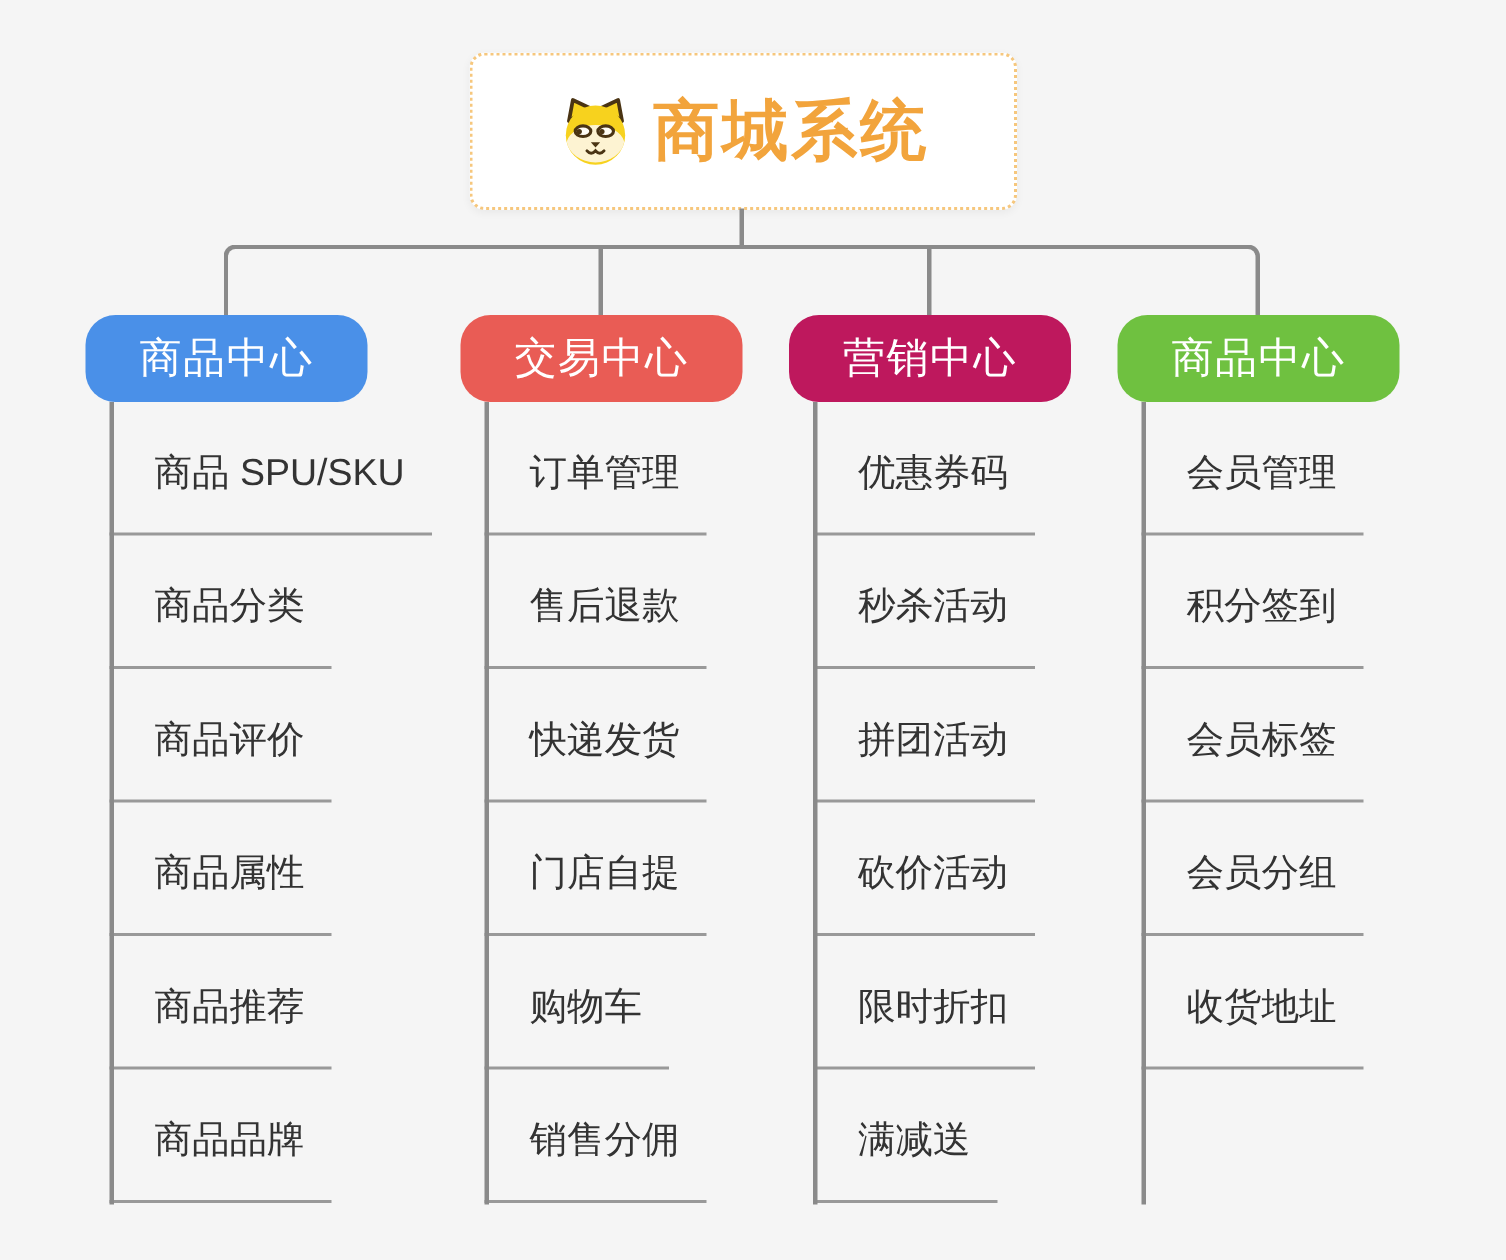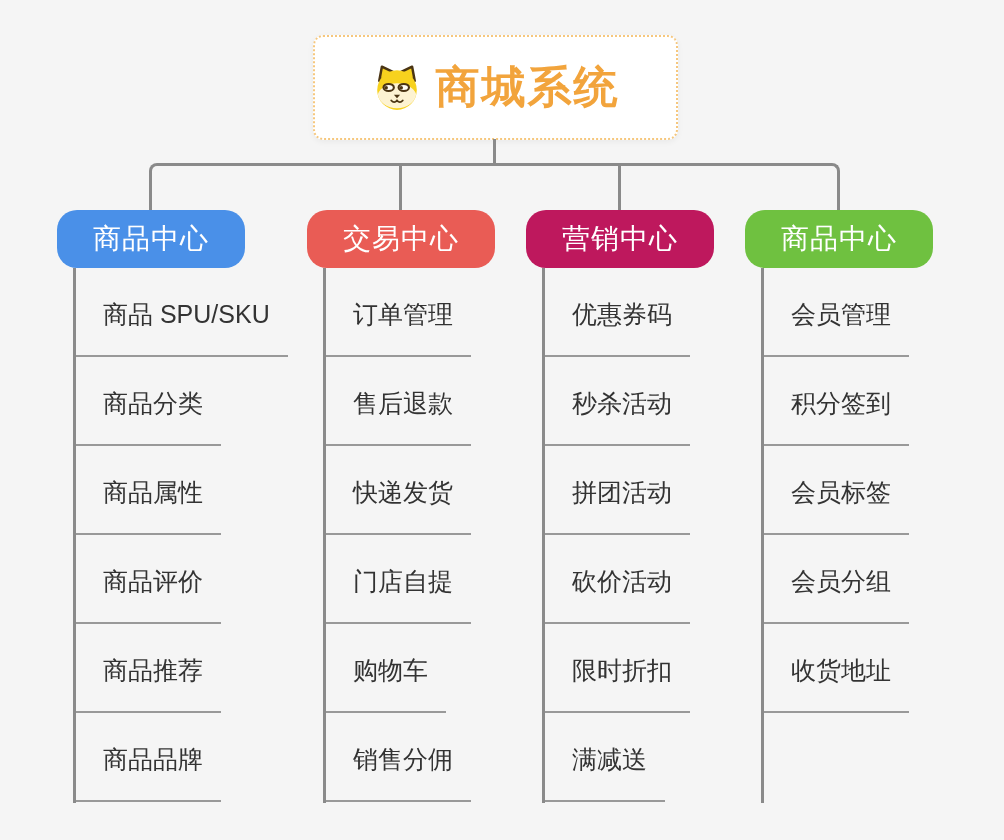--- a/index.html
+++ b/index.html
@@ -86,25 +86,25 @@
     <ul class="items">
   <li class="item">
     <span class="item-label">商品 SPU/SKU</span>
   </li>
 
   <li class="item">
     <span class="item-label">商品分类</span>
   </li>
 
   <li class="item">
+    <span class="item-label">商品评价</span>
+  </li>
+
+  <li class="item">
     <span class="item-label">商品属性</span>
-  </li>
-
-  <li class="item">
-    <span class="item-label">商品评价</span>
   </li>
 
   <li class="item">
     <span class="item-label">商品推荐</span>
   </li>
 
   <li class="item">
     <span class="item-label">商品品牌</span>
   </li>
 </ul>

